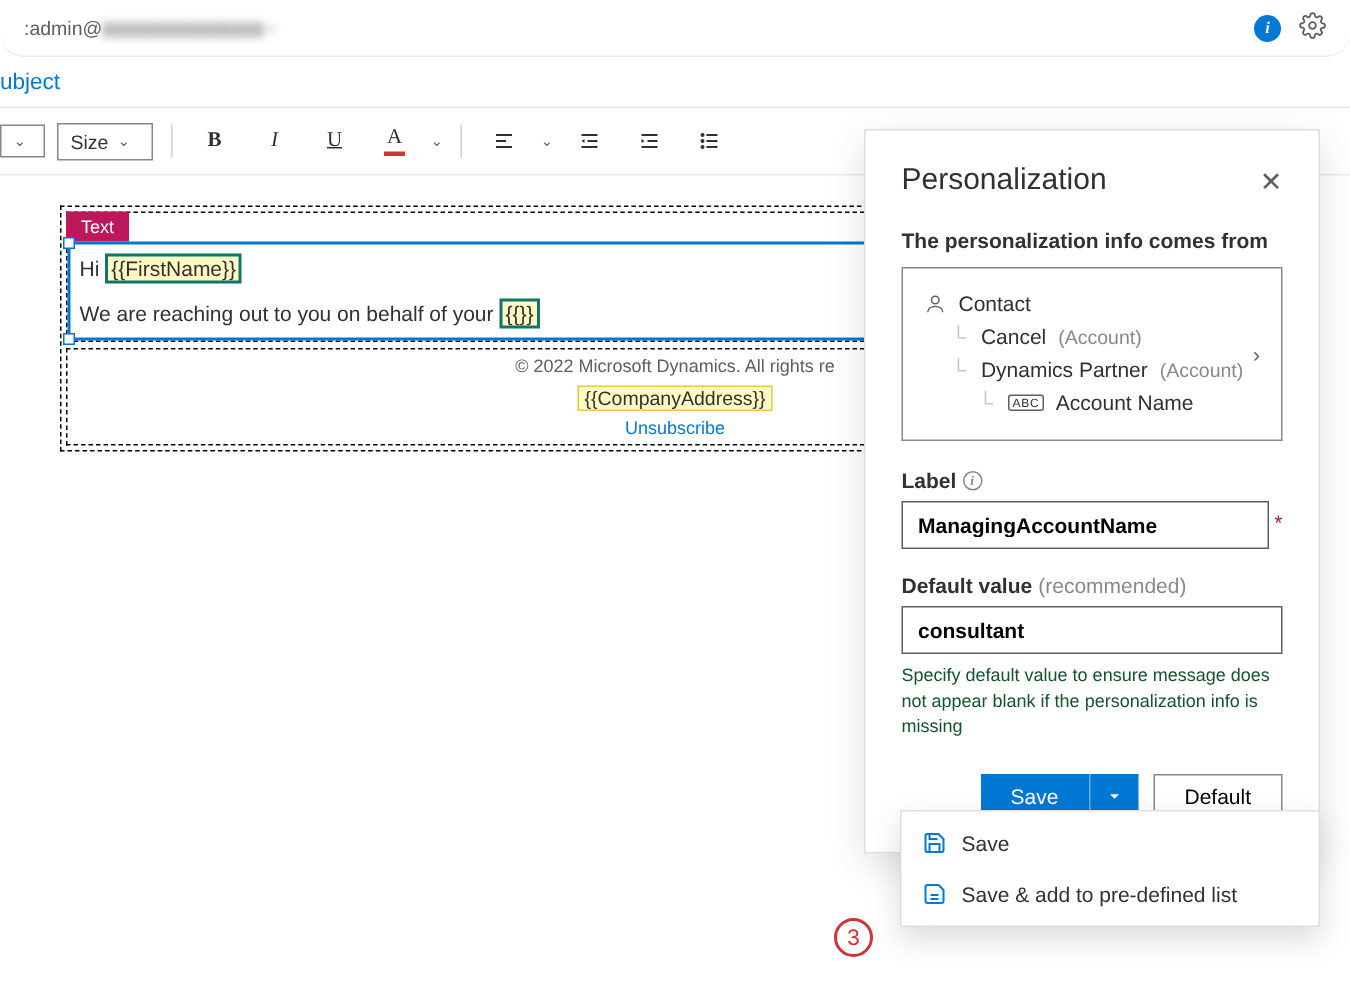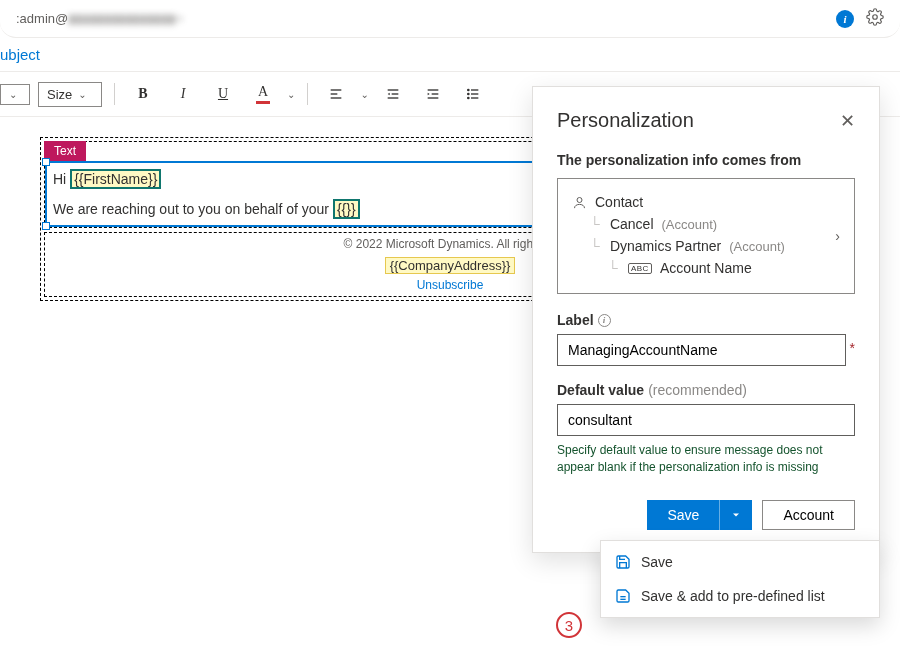--- a/index.html
+++ b/index.html
@@ -36,40 +36,40 @@
     .text-block .h-tl{top:-5px;left:-5px}.text-block .h-tr{top:-5px;right:-5px}.text-block .h-bl{bottom:-5px;left:-5px}.text-block .h-br{bottom:-5px;right:-5px}
     .token { background: #fff9c4; border: 2px solid #0f766e; padding: 0 2px; font-family: inherit; }
     .line1 { margin-bottom: 14px; }
     .connector { position: absolute; right: -18px; top: 50%; width: 0; height: 0; border-left: 14px solid #0078d4; border-top: 10px solid transparent; border-bottom: 10px solid transparent; }
 
     .footer-area { border: 1.5px dashed #000; margin-top: 4px; padding: 4px 0; text-align: center; }
     .footer-txt { font-size: 12px; color: #605e5c; }
     .footer-token { background: #fff9c4; border: 1px solid #e6c84f; padding: 0 4px; font-size: 13px; display: inline-block; margin-top: 6px; }
     .unsubscribe { color: #0078d4; font-size: 12px; display: block; margin-top: 4px; }
 
-    .side-panel { position: absolute; top: 86px; right: 20px; width: 348px; background: #fff; border: 1px solid #e1dfdd; box-shadow: 0 8px 24px rgba(0,0,0,.12); padding: 22px 24px; }
+    .side-panel { position: absolute; top: 86px; right: 20px; width: 304px; background: #fff; border: 1px solid #e1dfdd; box-shadow: 0 8px 24px rgba(0,0,0,.12); padding: 22px 24px; }
     .panel-hdr { display: flex; justify-content: space-between; align-items: center; margin-bottom: 20px; }
     .panel-title { font-size: 20px; font-weight: 400; }
     .close-x { font-size: 18px; color: #605e5c; font-weight: 300; }
 
     .section-label { font-size: 14px; font-weight: 600; margin-bottom: 10px; }
     .tree-box { border: 1px solid #8a8886; padding: 12px 14px 14px 14px; margin-bottom: 18px; position: relative; }
     .tree-row { display: flex; align-items: center; gap: 8px; padding: 3px 0; font-size: 14px; }
     .tree-indent-1 { padding-left: 18px; }
     .tree-indent-2 { padding-left: 36px; }
     .tree-gray { color: #8a8886; font-size: 13px; }
     .tree-chev { position: absolute; right: 14px; top: 50%; transform: translateY(-50%); color: #605e5c; }
     .tree-l { color: #c8c6c4; margin-right: 2px; }
     .abc-badge { border: 1px solid #605e5c; font-size: 8px; padding: 0 2px; border-radius: 2px; letter-spacing: .5px; }
 
     .field-label { font-size: 14px; font-weight: 600; margin-bottom: 6px; display: flex; align-items: center; gap: 4px; }
     .field-label .hint { font-weight: 400; color: #8a8886; }
     .info-i { width: 13px; height: 13px; border: 1px solid #8a8886; border-radius: 50%; display: inline-flex; align-items: center; justify-content: center; font-size: 9px; color: #8a8886; font-style: italic; font-family: Georgia; }
     .input-wrap { display: flex; align-items: flex-start; gap: 4px; margin-bottom: 16px; }
-    .text-input { flex: 1; border: 1px solid #605e5c; padding: 7px 10px; font-size: 14px; font-family: inherit; outline: none; }
+    .text-input { flex: 1; border: 1px solid #605e5c; padding: 7px 10px; font-size: 14px; font-family: inherit; outline: none; font-weight: bold; }
     .req-star { color: #a4262c; font-size: 14px; margin-top: 6px; }
     .helper-text { font-size: 12px; color: #14532d; line-height: 1.4; margin-top: -10px; margin-bottom: 24px; }
 
     .btn-row { display: flex; justify-content: flex-end; gap: 10px; }
     .save-split { display: flex; }
     .btn-save { background: #0078d4; color: #fff; border: none; padding: 7px 20px; font-size: 14px; font-family: inherit; }
     .btn-save-drop { background: #0078d4; color: #fff; border: none; border-left: 1px solid rgba(255,255,255,.4); padding: 7px 10px; display: flex; align-items: center; }
     .btn-cancel { background: #fff; border: 1px solid #8a8886; padding: 6px 20px; font-size: 14px; font-family: inherit; }
 
     .dropdown-menu { position: absolute; top: 540px; right: 20px; width: 280px; background: #fff; border: 1px solid #e1dfdd; box-shadow: 0 8px 20px rgba(0,0,0,.15); padding: 4px 0; }
@@ -233,21 +233,21 @@
 
   <div class="btn-row">
     <div class="save-split">
       <button class="btn-save">Save</button>
       <button class="btn-save-drop">
         <svg width="12" height="12" viewBox="0 0 24 24" fill="currentColor">
             <path d="M6 9l6 6 6-6z"></path>
           </svg>
       </button>
     </div>
-    <button class="btn-cancel">Account</button>
+    <button class="btn-cancel">Default</button>
   </div>
 </div>
 
 <div class="dropdown-menu">
   <div class="menu-item">
     <svg width="16" height="16" viewBox="0 0 24 24" fill="none" stroke="currentColor" stroke-width="2">
         <path d="M19 21H5a2 2 0 0 1-2-2V5a2 2 0 0 1 2-2h11l5 5v11a2 2 0 0 1-2 2z"></path>
         <polyline points="17 21 17 13 7 13 7 21"></polyline>
         <polyline points="7 3 7 8 15 8"></polyline>
       </svg>

